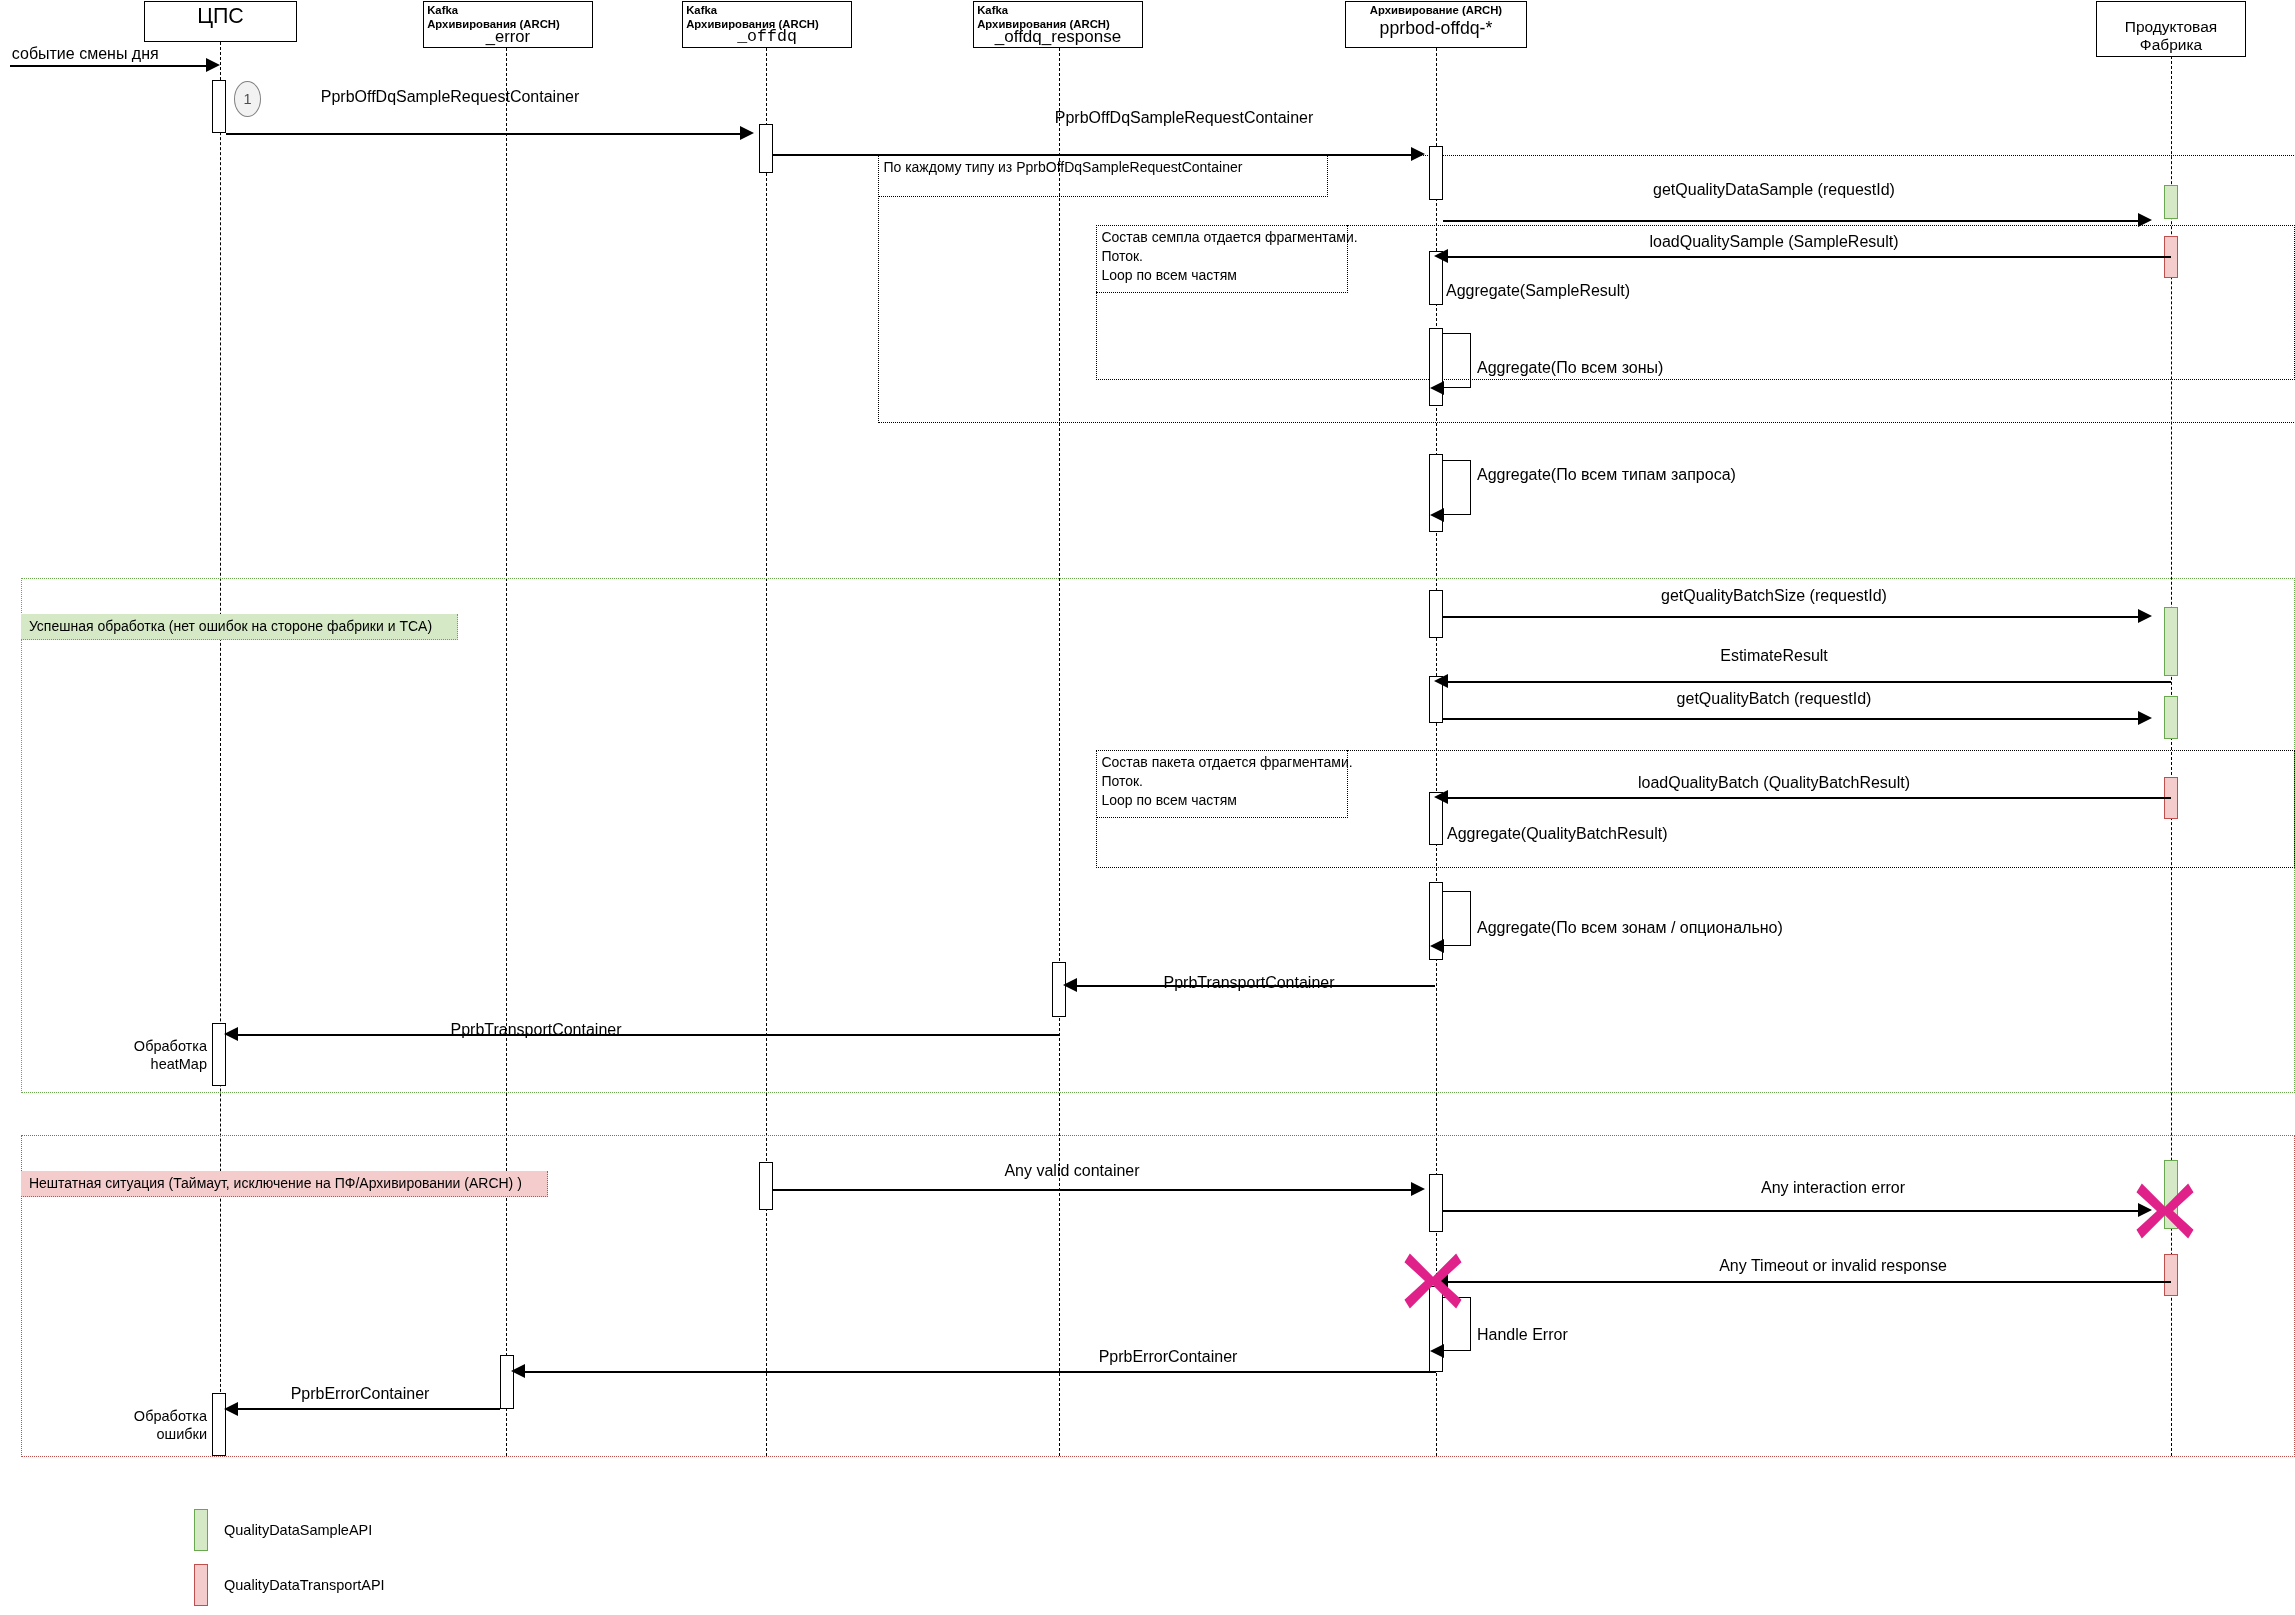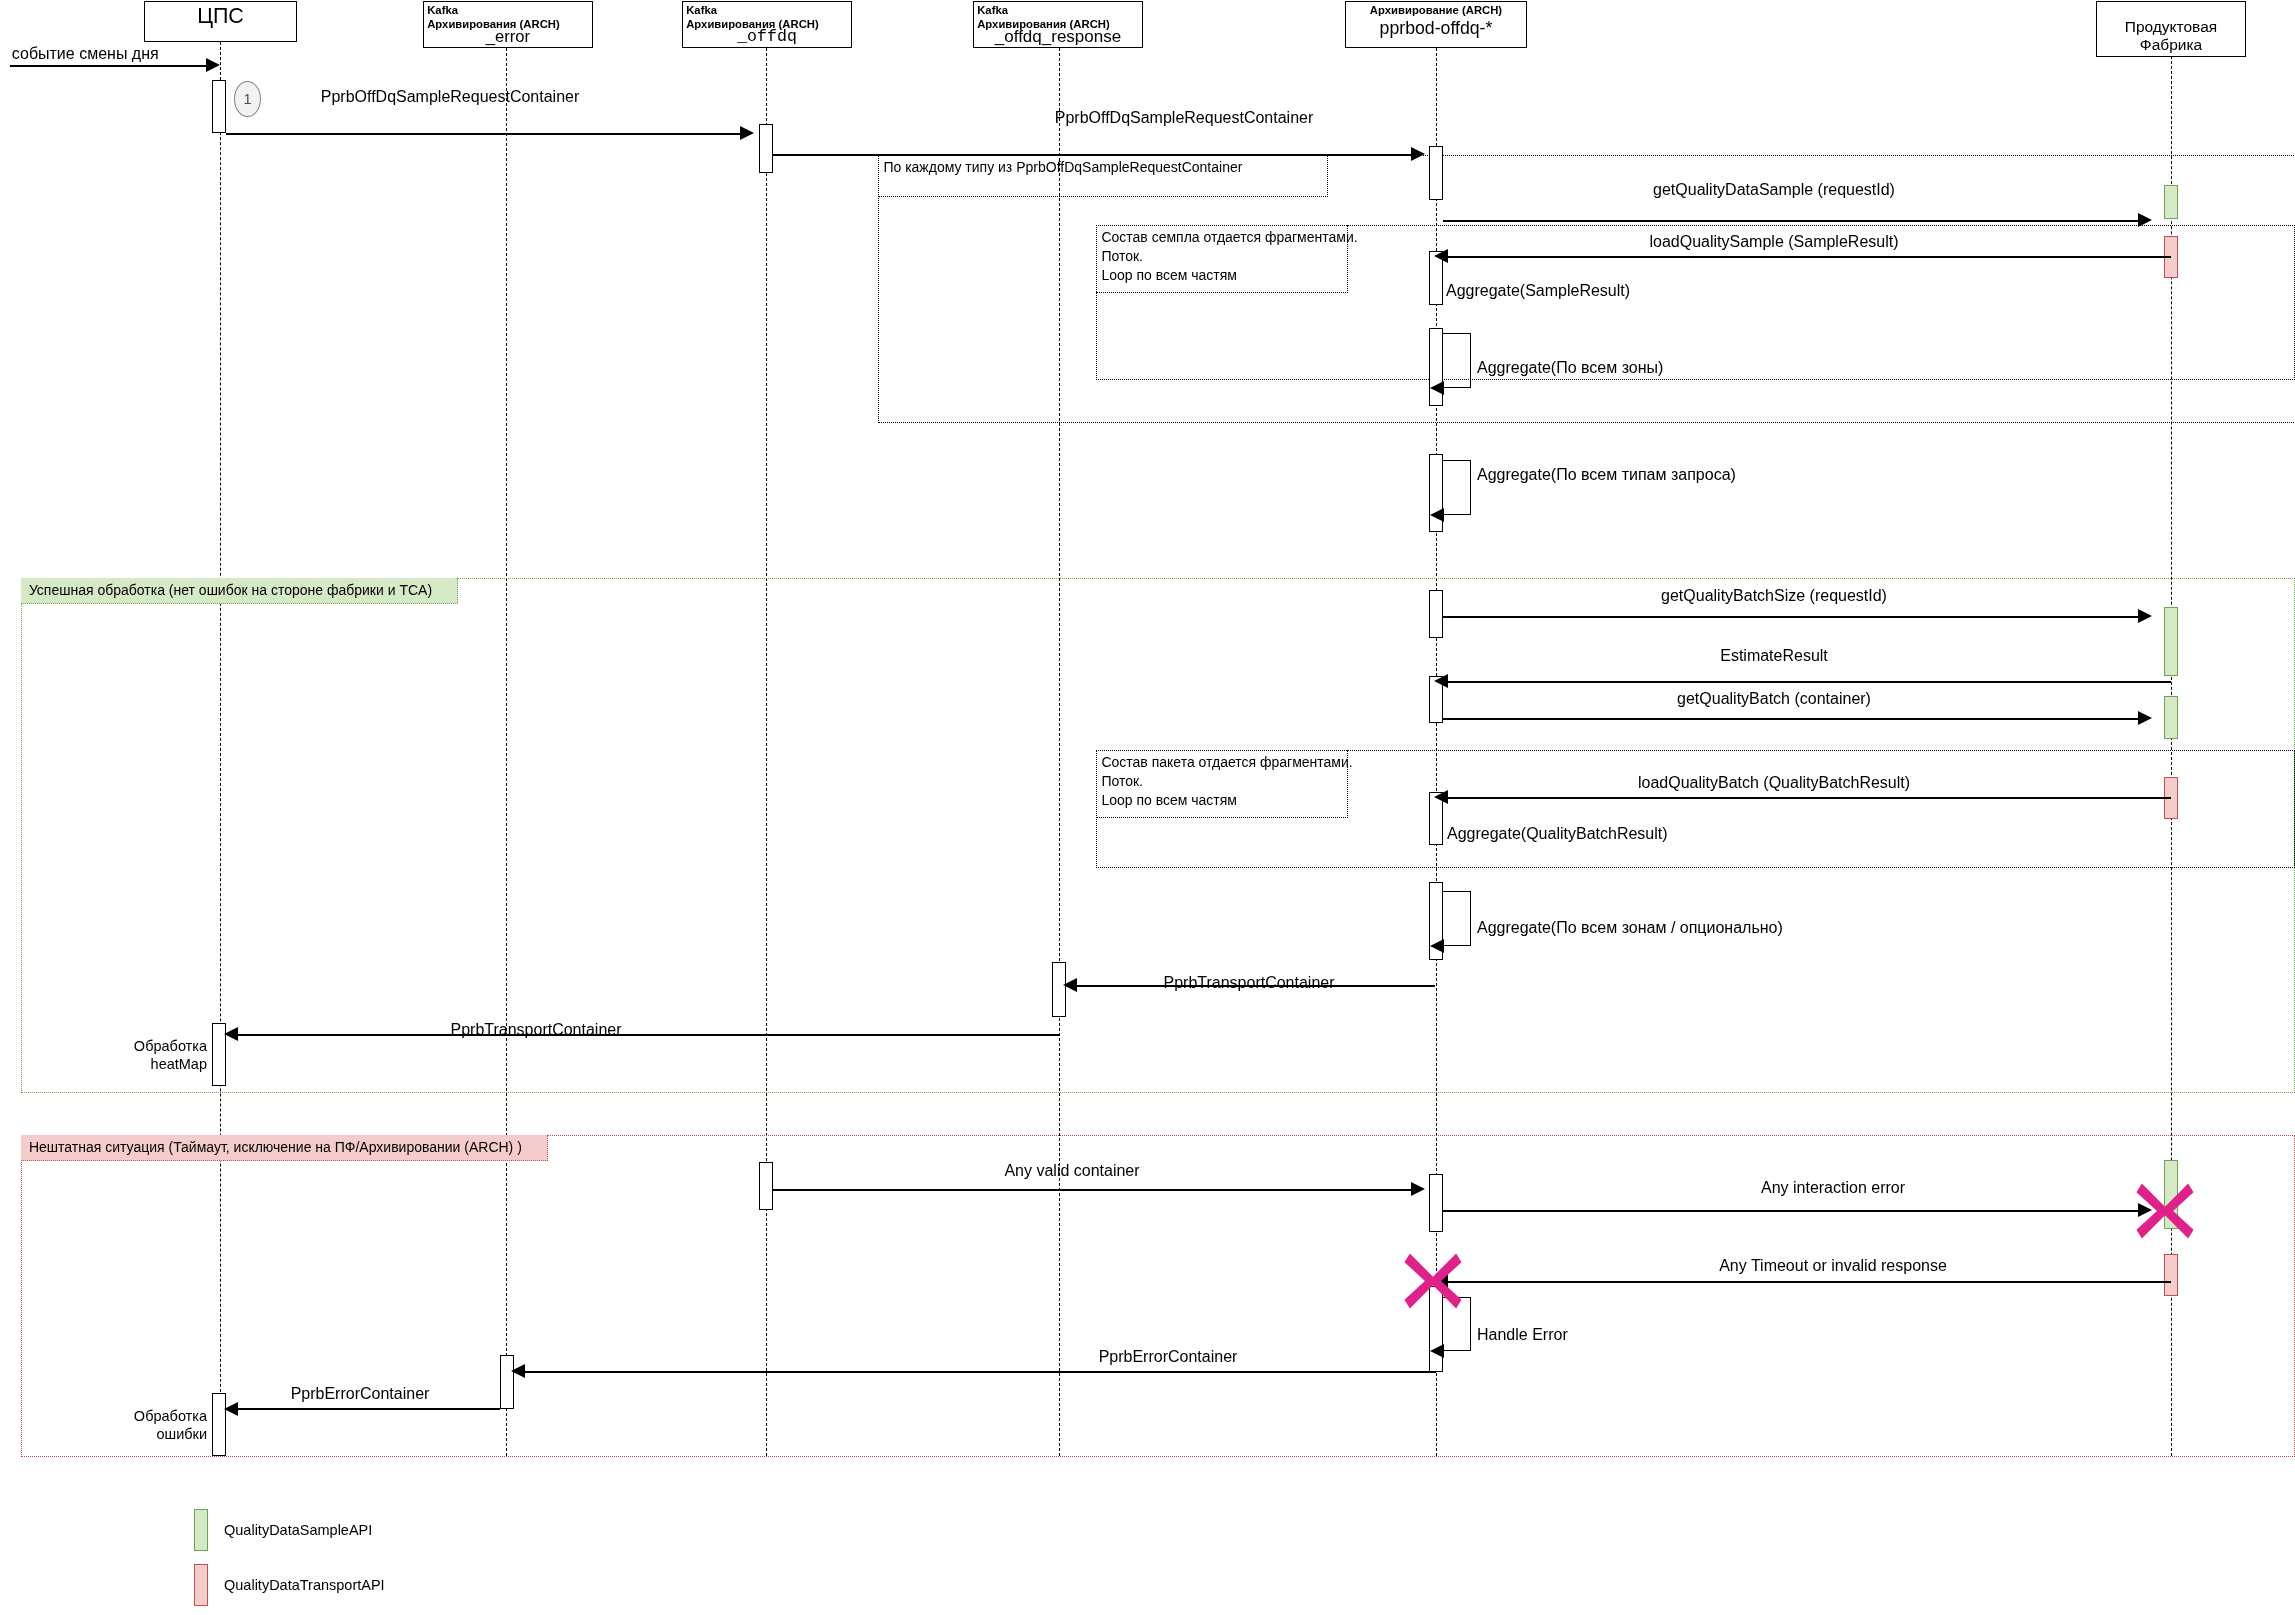--- a/index.html
+++ b/index.html
@@ -147,20 +147,21 @@
   }
   .region.green { border: 1.6px dotted #6aa84f; }
   .region.red   { border: 1.6px dotted #c0504d; }
   .region-tab {
     position: absolute;
     font-size: 14px;
     color: #000;
     padding: 4.3px 25px 4.3px 7.5px;
     z-index: 8;
     white-space: nowrap;
+    margin-top: 36px;
   }
   .region-tab.green { background: #d6e9c6; border: 1.6px dotted #6aa84f; border-top: none; border-left: none; }
   .region-tab.red   { background: #f4cccc; border: 1.6px dotted #c0504d; border-top: none; border-left: none; }
 
   
   .bubble {
     position: absolute;
     border: 1.6px solid #808080;
     background: #f2f2f2;
     border-radius: 50%;
@@ -323,21 +324,21 @@
   <div class="msg-line" style="left:1443px; top:616px; width:697px;"></div>
   <div class="arrow-r" style="left:2138px; top:609px;"></div>
 
   <div class="act green" style="left:2164px; top:607px; width:14px; height:69px;"></div>
 
   <div class="msg-label center" style="left:1774px; top:647px;">EstimateResult</div>
   <div class="msg-line" style="left:1447px; top:681px; width:724px;"></div>
   <div class="arrow-l" style="left:1434px; top:674px;"></div>
 
   <div class="act" style="left:1429px; top:676px; width:14px; height:47px;"></div>
-  <div class="msg-label center" style="left:1774px; top:690px;">getQualityBatch (container)</div>
+  <div class="msg-label center" style="left:1774px; top:690px;">getQualityBatch (requestId)</div>
   <div class="msg-line" style="left:1443px; top:718px; width:697px;"></div>
   <div class="arrow-r" style="left:2138px; top:711px;"></div>
 
   <div class="act green" style="left:2164px; top:696px; width:14px; height:43px;"></div>
 
   <div class="msg-label center" style="left:1774px; top:774px;">loadQualityBatch (QualityBatchResult)</div>
   <div class="msg-line" style="left:1447px; top:797px; width:724px;"></div>
   <div class="arrow-l" style="left:1434px; top:790px;"></div>
 
   <div class="act red" style="left:2164px; top:777px; width:14px; height:42px;"></div>

